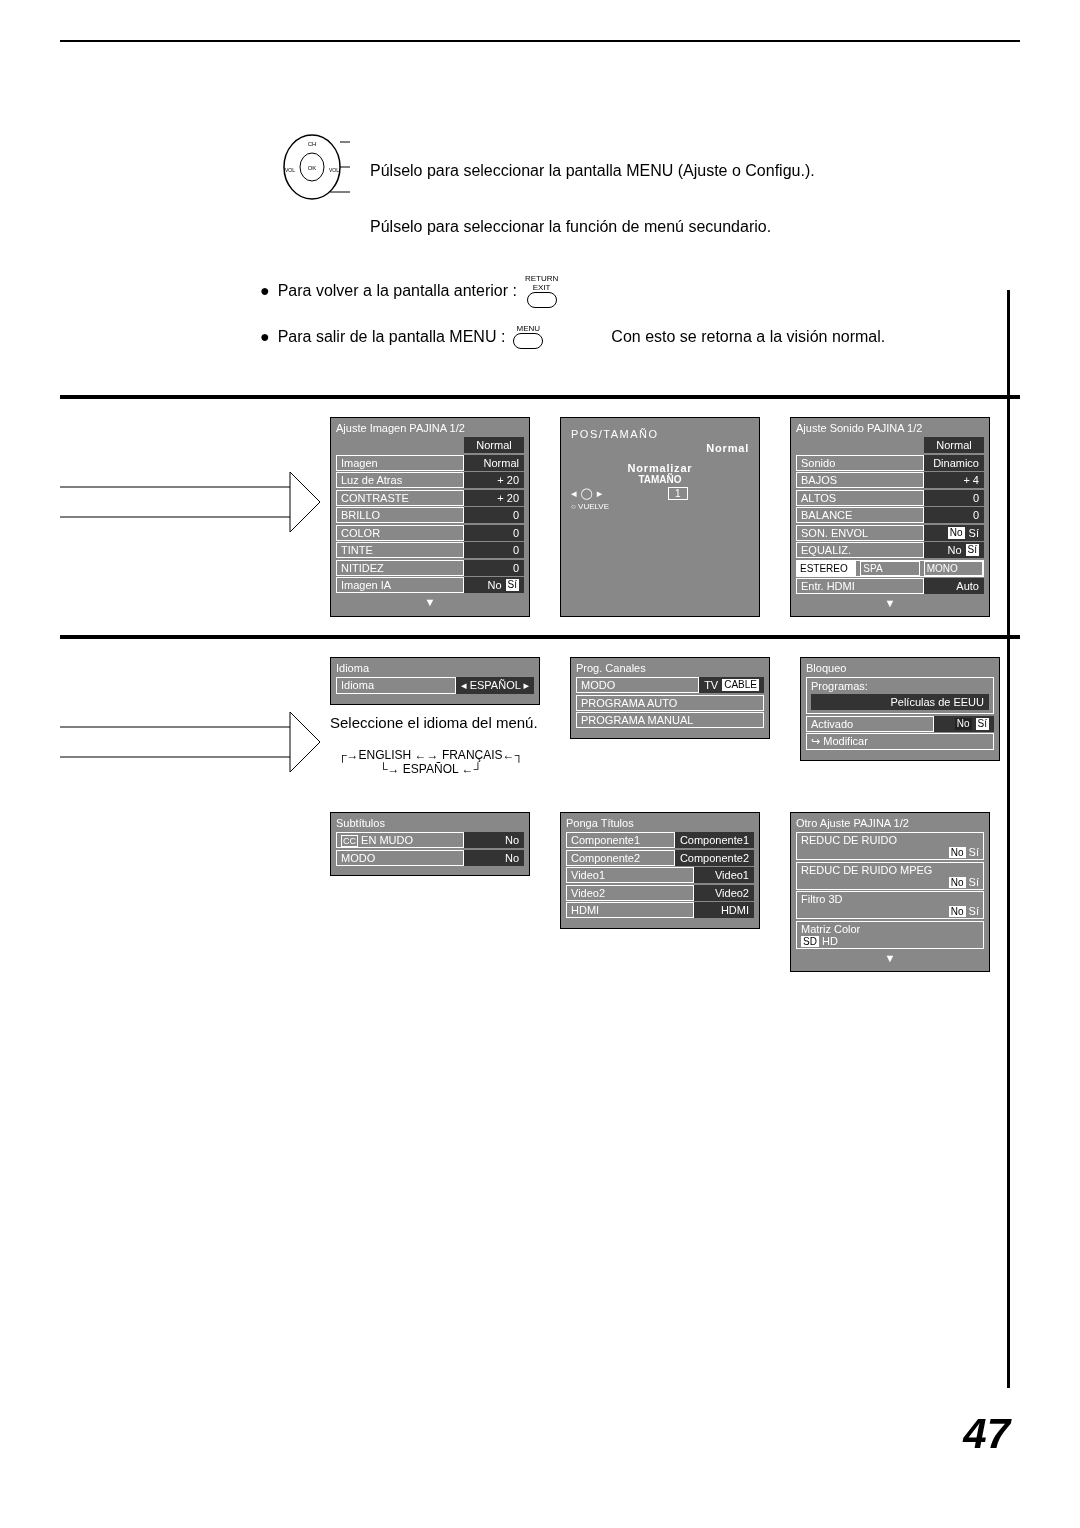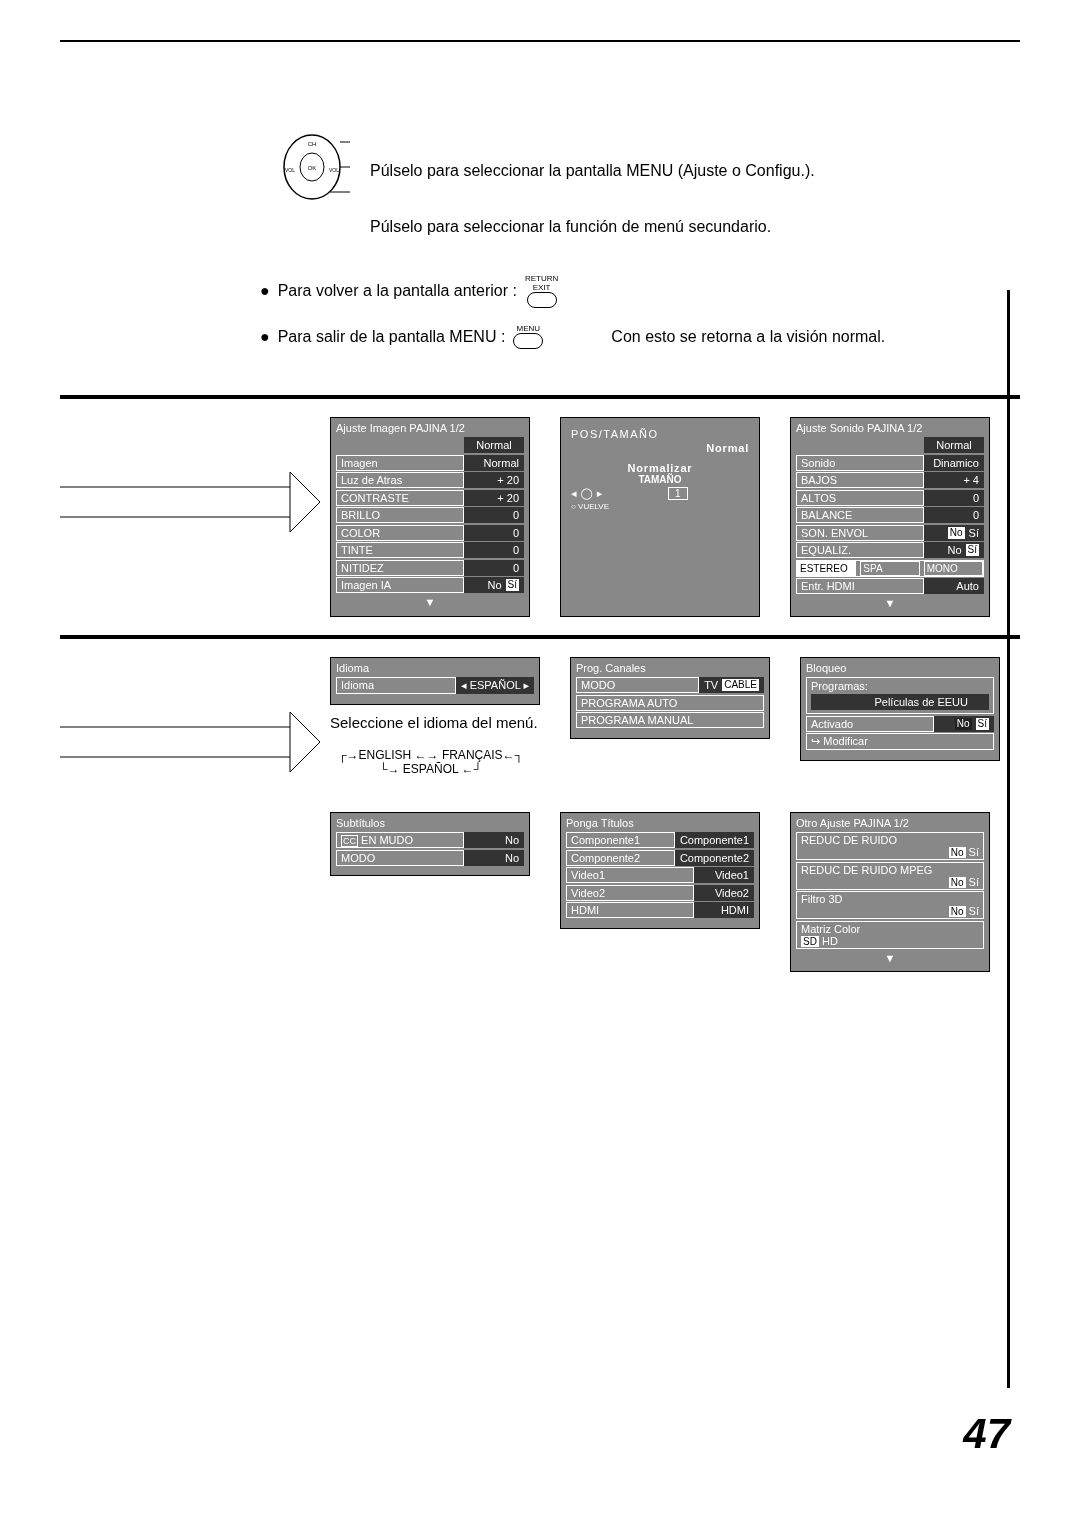--- a/index.html
+++ b/index.html
@@ -167,21 +167,21 @@
   .right-border {
     position: absolute;
     right: 70px;
     top: 290px;
     bottom: 140px;
     border-right: 3px solid #000;
   }
   .osd .full {
     background: #333;
     color: #fff;
-    padding: 1px 20px;
+    padding: 1px 4px;
     margin: 1.5px 0;
     border: 1px solid #333;
   }
   .osd .line {
     background: transparent;
     border: 1px solid #fff;
     color: #fff;
     padding: 1px 4px;
     margin: 1.5px 0;
   }

